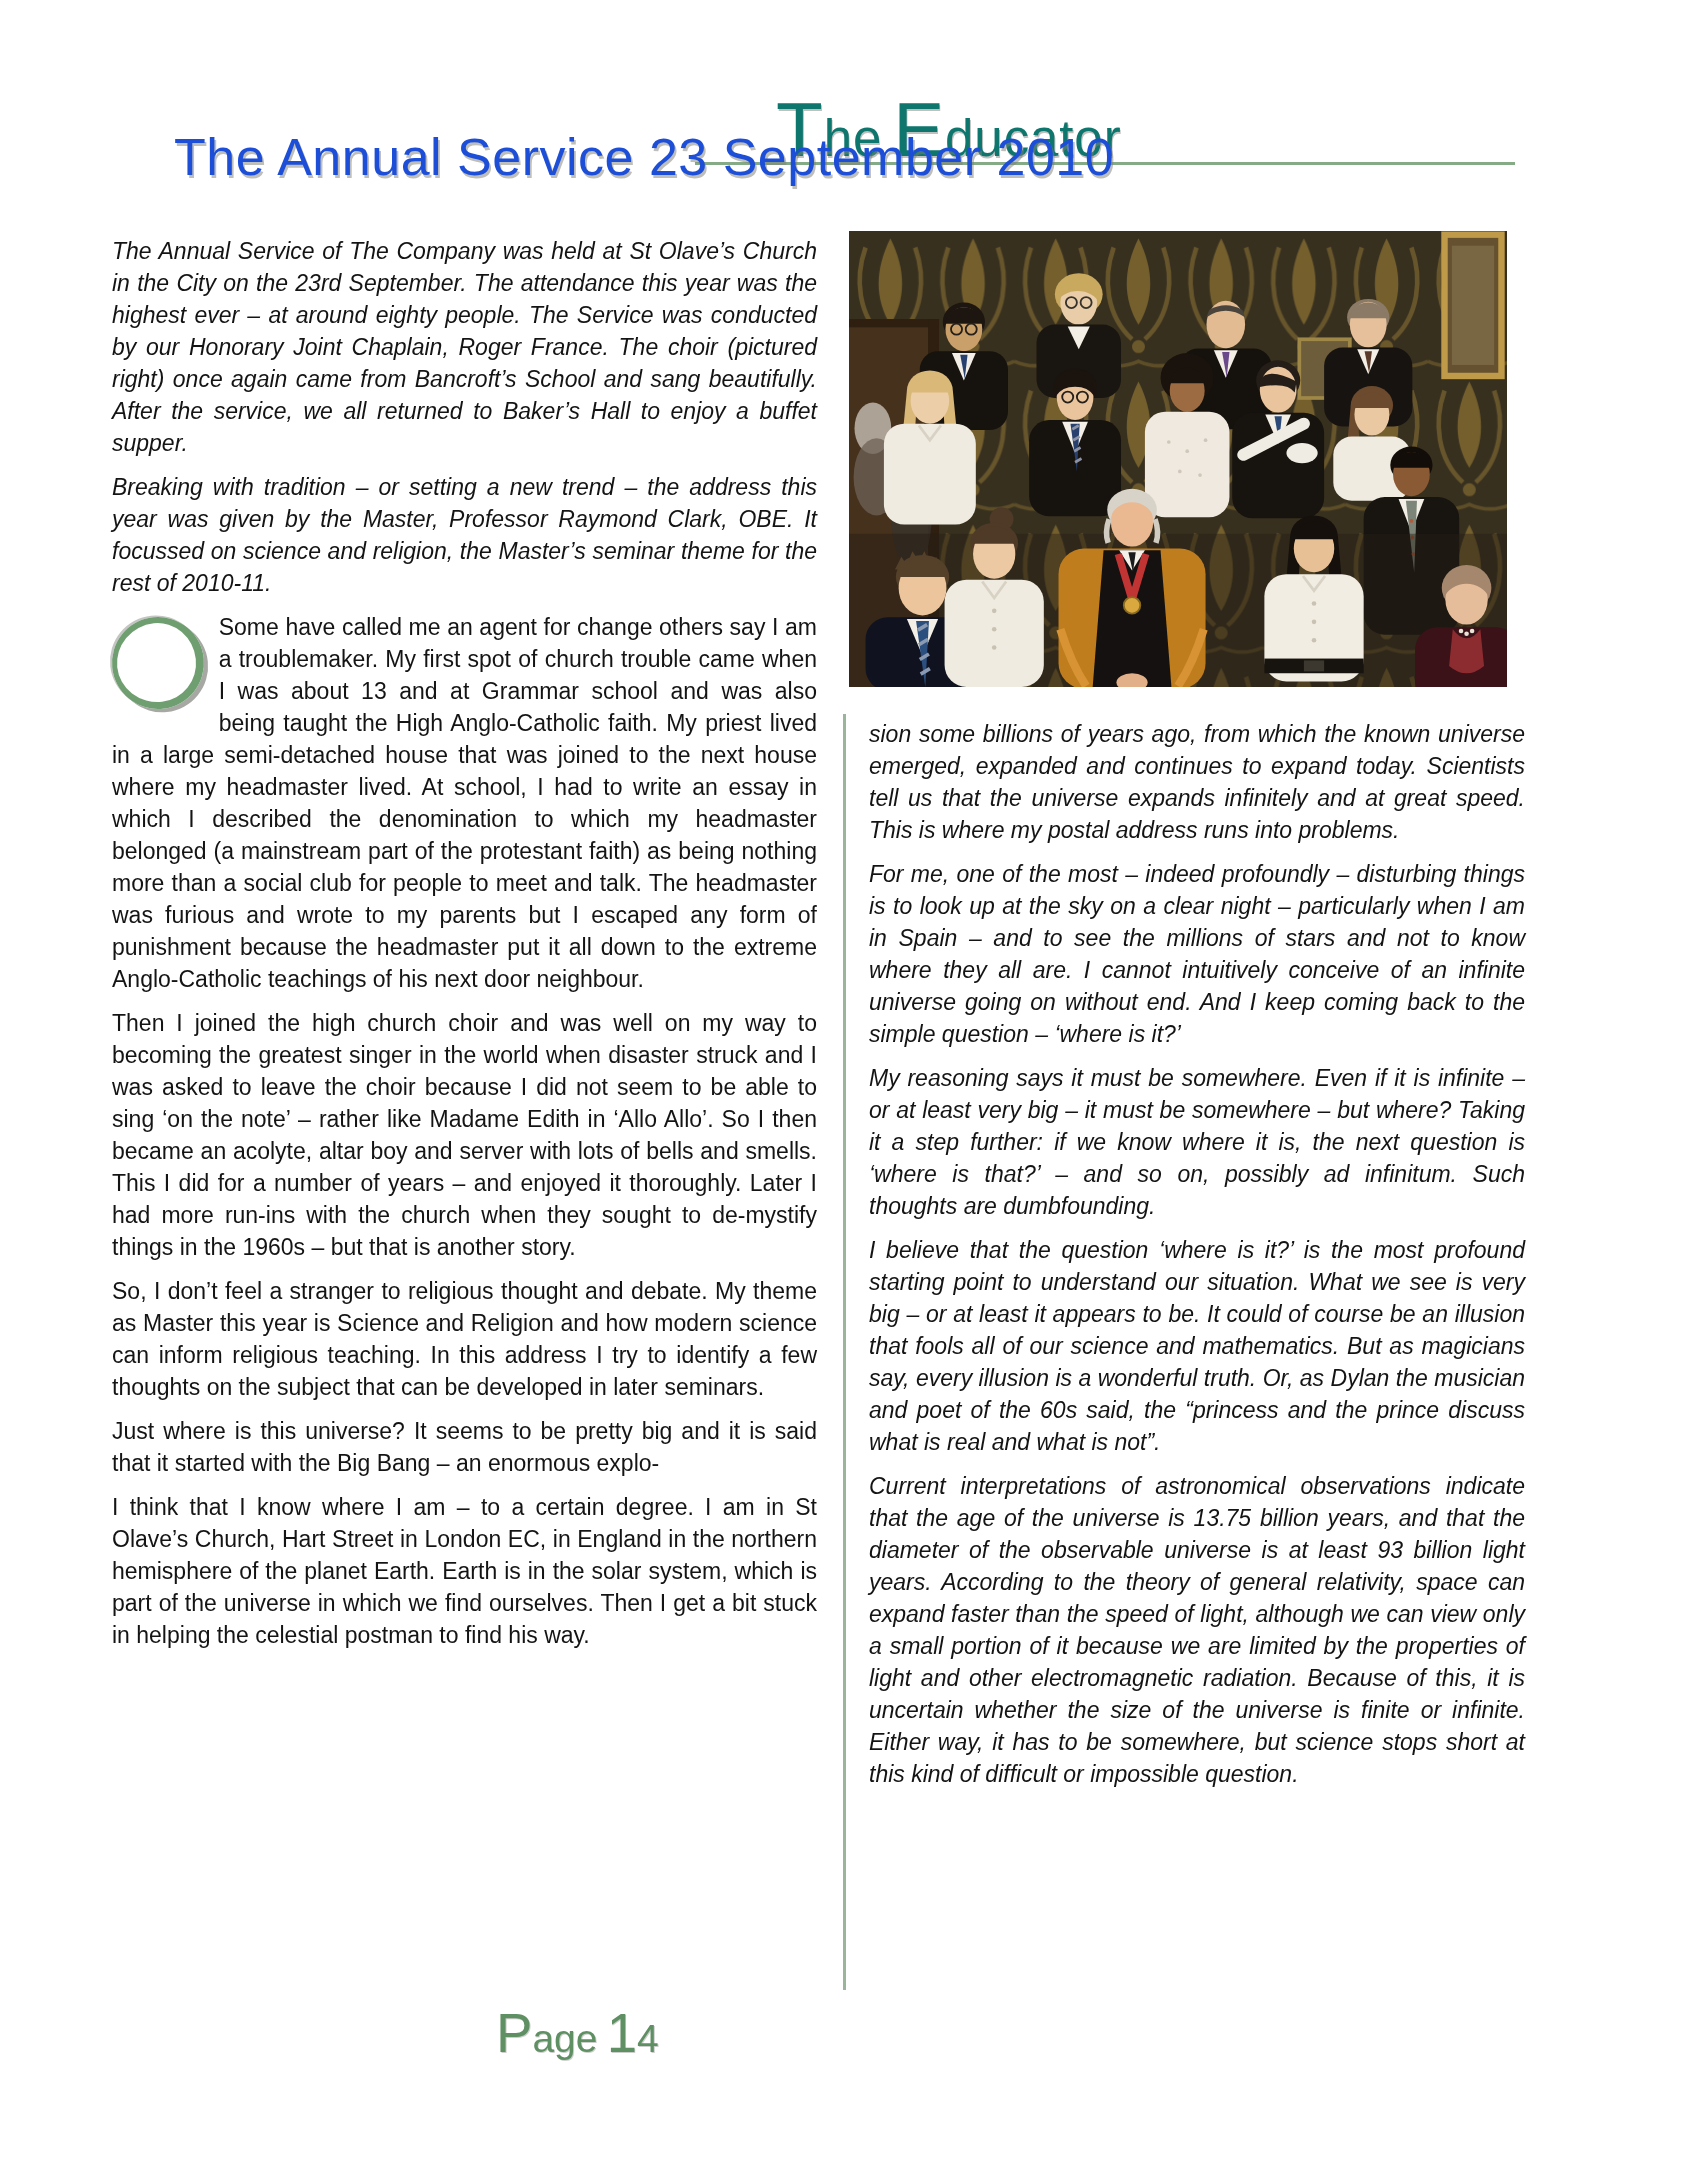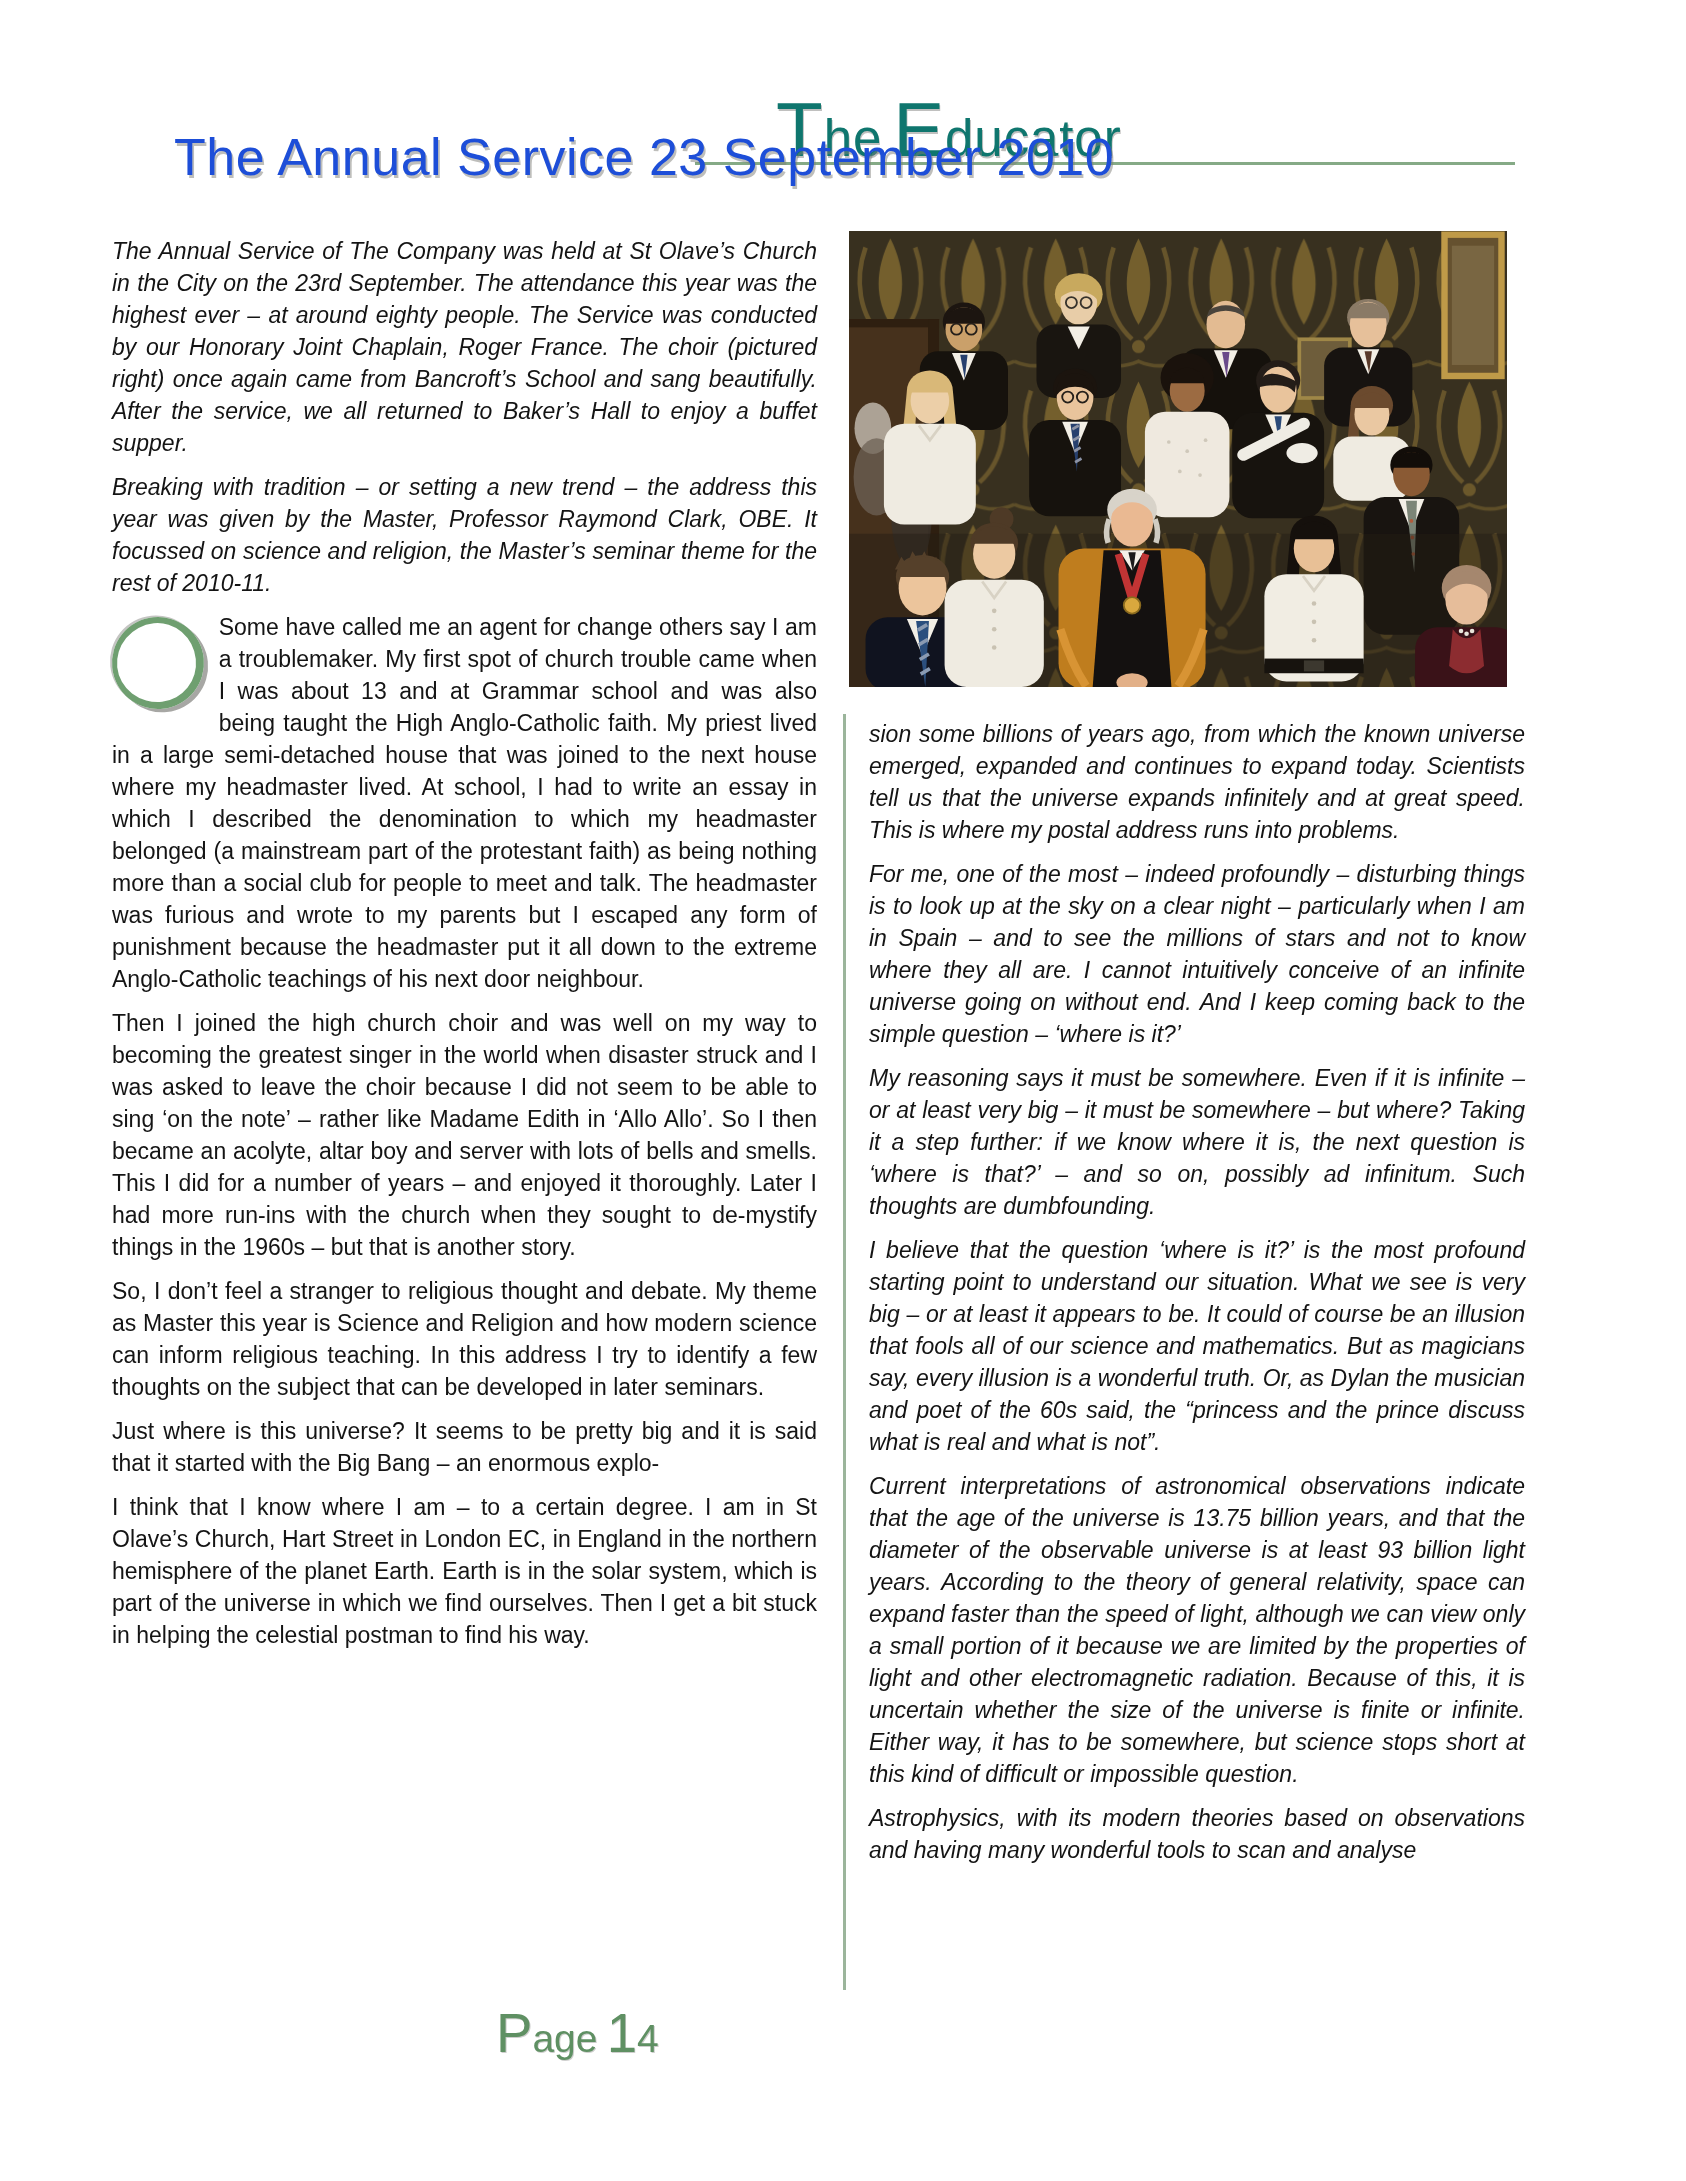--- a/index.html
+++ b/index.html
@@ -281,21 +281,20 @@
     <p>Just where is this universe? It seems to be pretty big and it is said that it started with the Big Bang – an enormous explo-</p>
     <p>I think that I know where I am – to a certain degree. I am in St Olave’s Church, Hart Street in London EC, in England in the northern hemisphere of the planet Earth. Earth is in the solar system, which is part of the universe in which we find ourselves. Then I get a bit stuck in helping the celestial postman to find his way.</p>
   </div>
 
   <div class="col right-col">
     <p>sion some billions of years ago, from which the known universe emerged, expanded and continues to expand today. Scientists tell us that the universe expands infinitely and at great speed. This is where my postal address runs into problems.</p>
     <p>For me, one of the most – indeed profoundly – disturbing things is to look up at the sky on a clear night – particularly when I am in Spain – and to see the millions of stars and not to know where they all are. I cannot intuitively conceive of an infinite universe going on without end. And I keep coming back to the simple question – ‘where is it?’</p>
     <p>My reasoning says it must be somewhere. Even if it is infinite – or at least very big – it must be somewhere – but where? Taking it a step further: if we know where it is, the next question is ‘where is that?’ – and so on, possibly ad infinitum. Such thoughts are dumbfounding.</p>
     <p>I believe that the question ‘where is it?’ is the most profound starting point to understand our situation. What we see is very big – or at least it appears to be. It could of course be an illusion that fools all of our science and mathematics. But as magicians say, every illusion is a wonderful truth. Or, as Dylan the musician and poet of the 60s said, the “princess and the prince discuss what is real and what is not”.</p>
     <p>Current interpretations of astronomical observations indicate that the age of the universe is 13.75 billion years, and that the diameter of the observable universe is at least 93 billion light years. According to the theory of general relativity, space can expand faster than the speed of light, although we can view only a small portion of it because we are limited by the properties of light and other electromagnetic radiation. Because of this, it is uncertain whether the size of the universe is finite or infinite. Either way, it has to be somewhere, but science stops short at this kind of difficult or impossible question.</p>
-    <p>Astrophysics, with its modern theories based on observations and having many wonderful tools to scan and analyse</p>
   </div>
 
   <div class="footer">
     <span>Page</span><span>14</span>
   </div>
 
 </div>
 
 
 </body></html>

